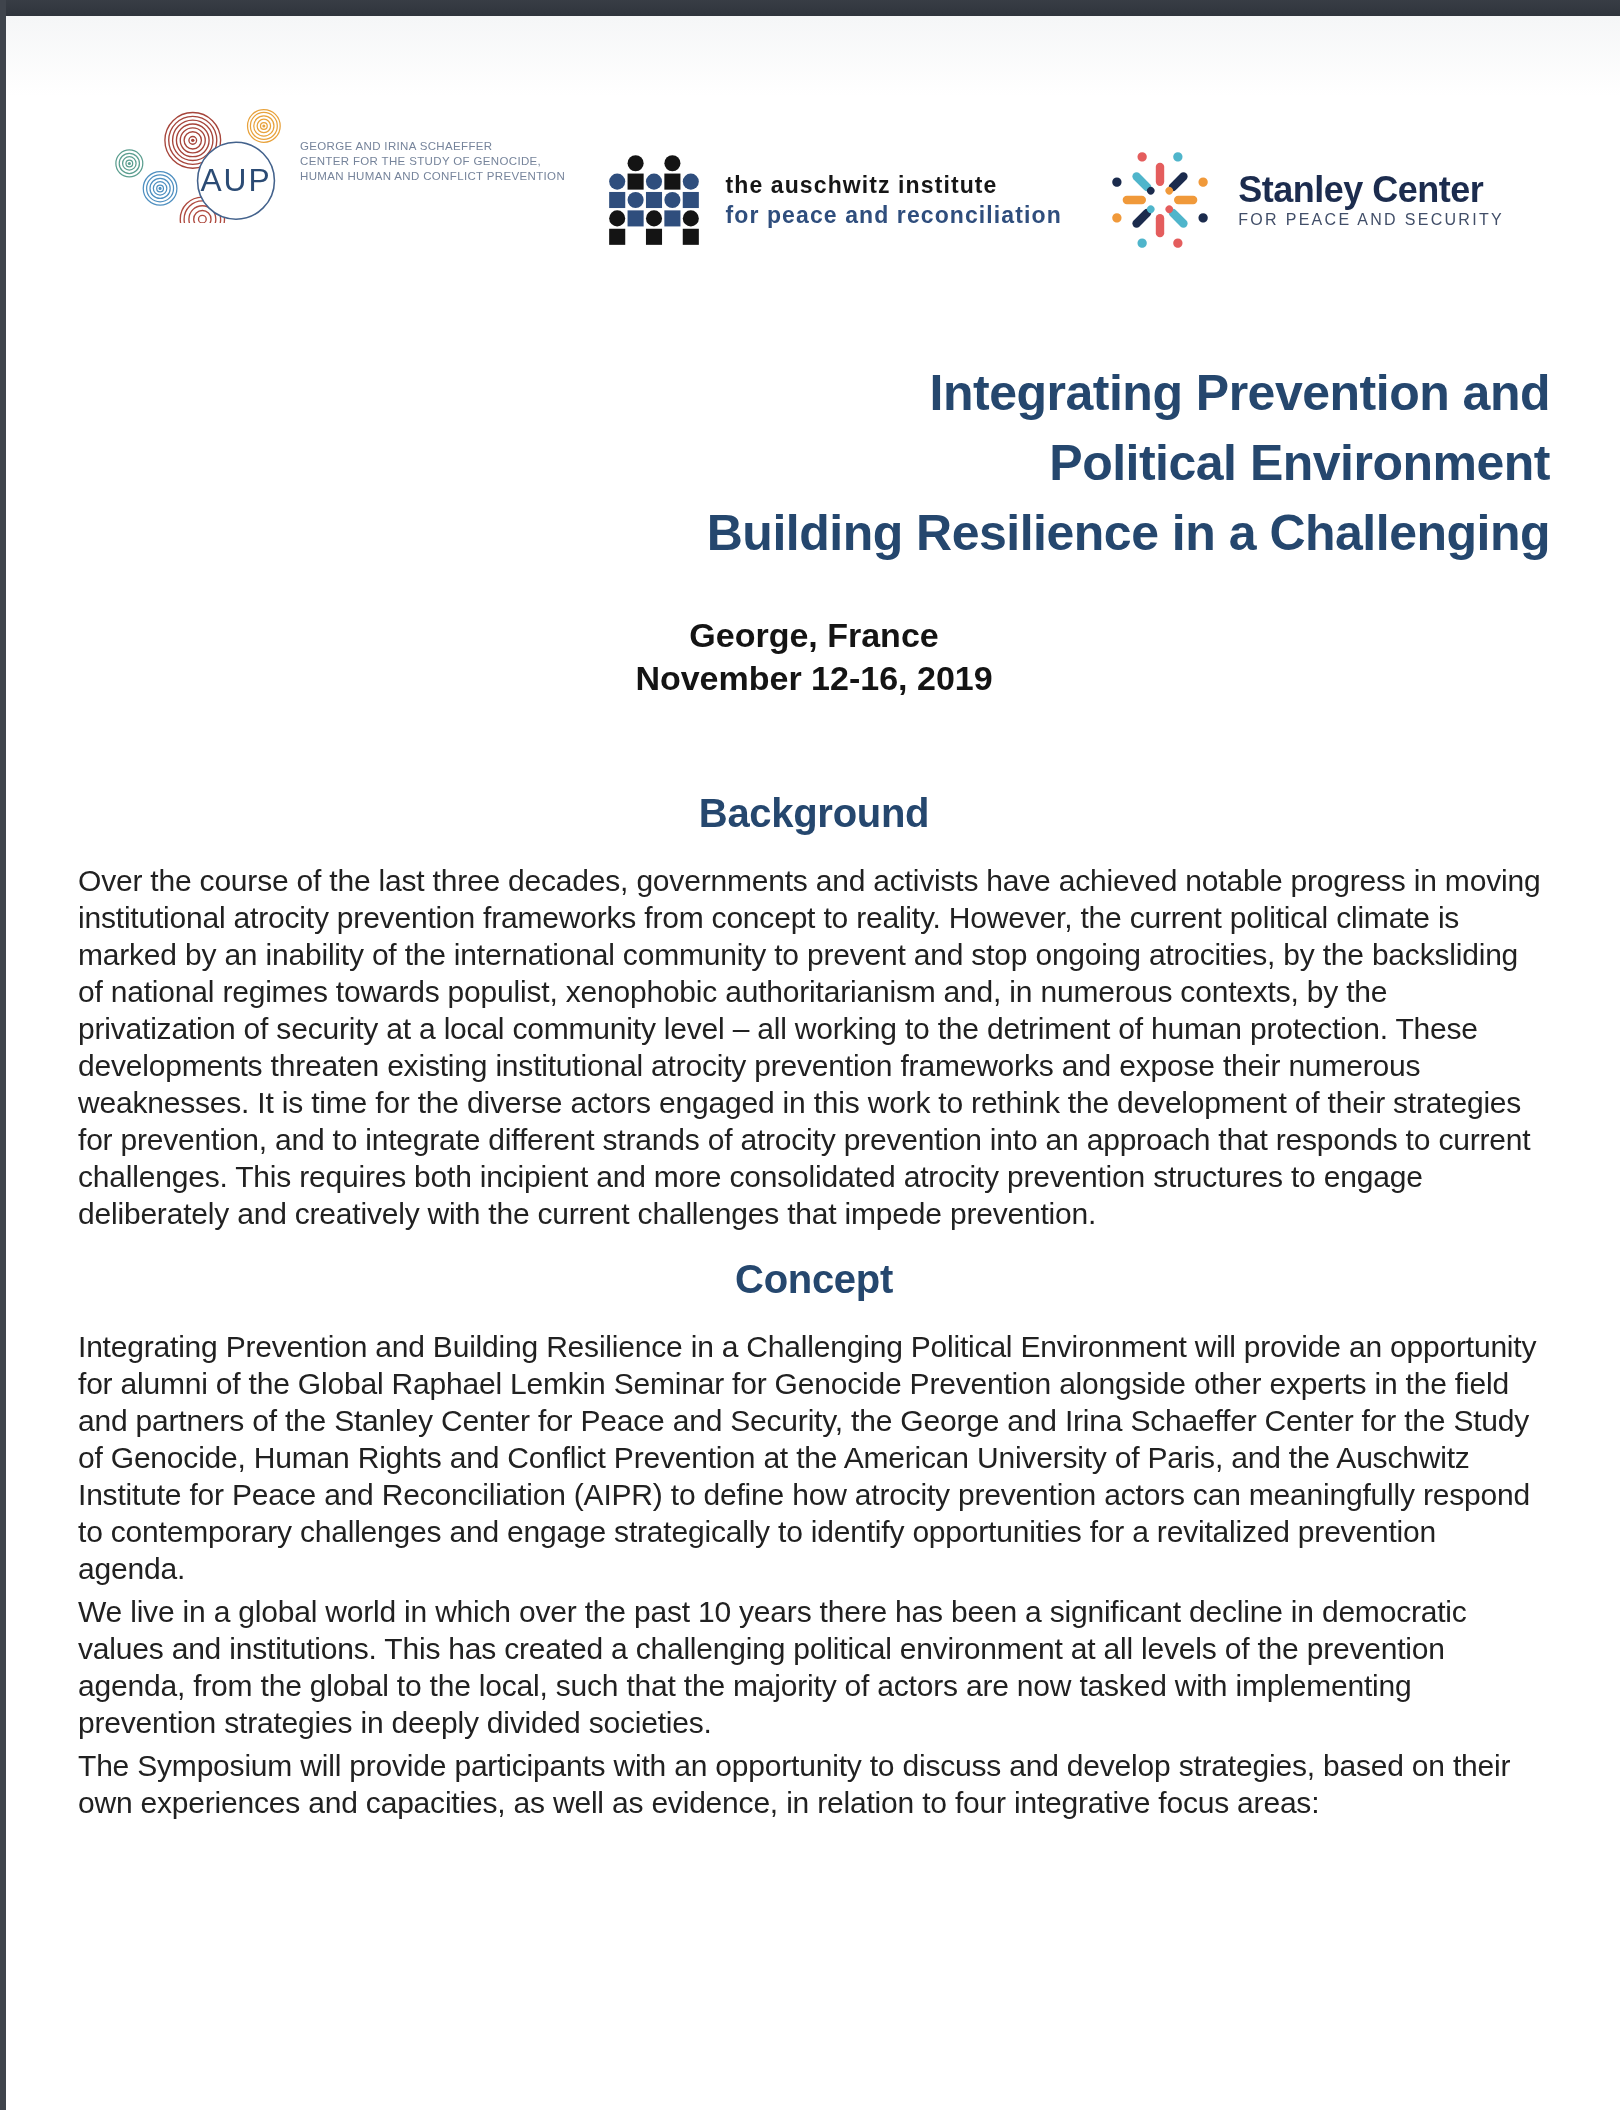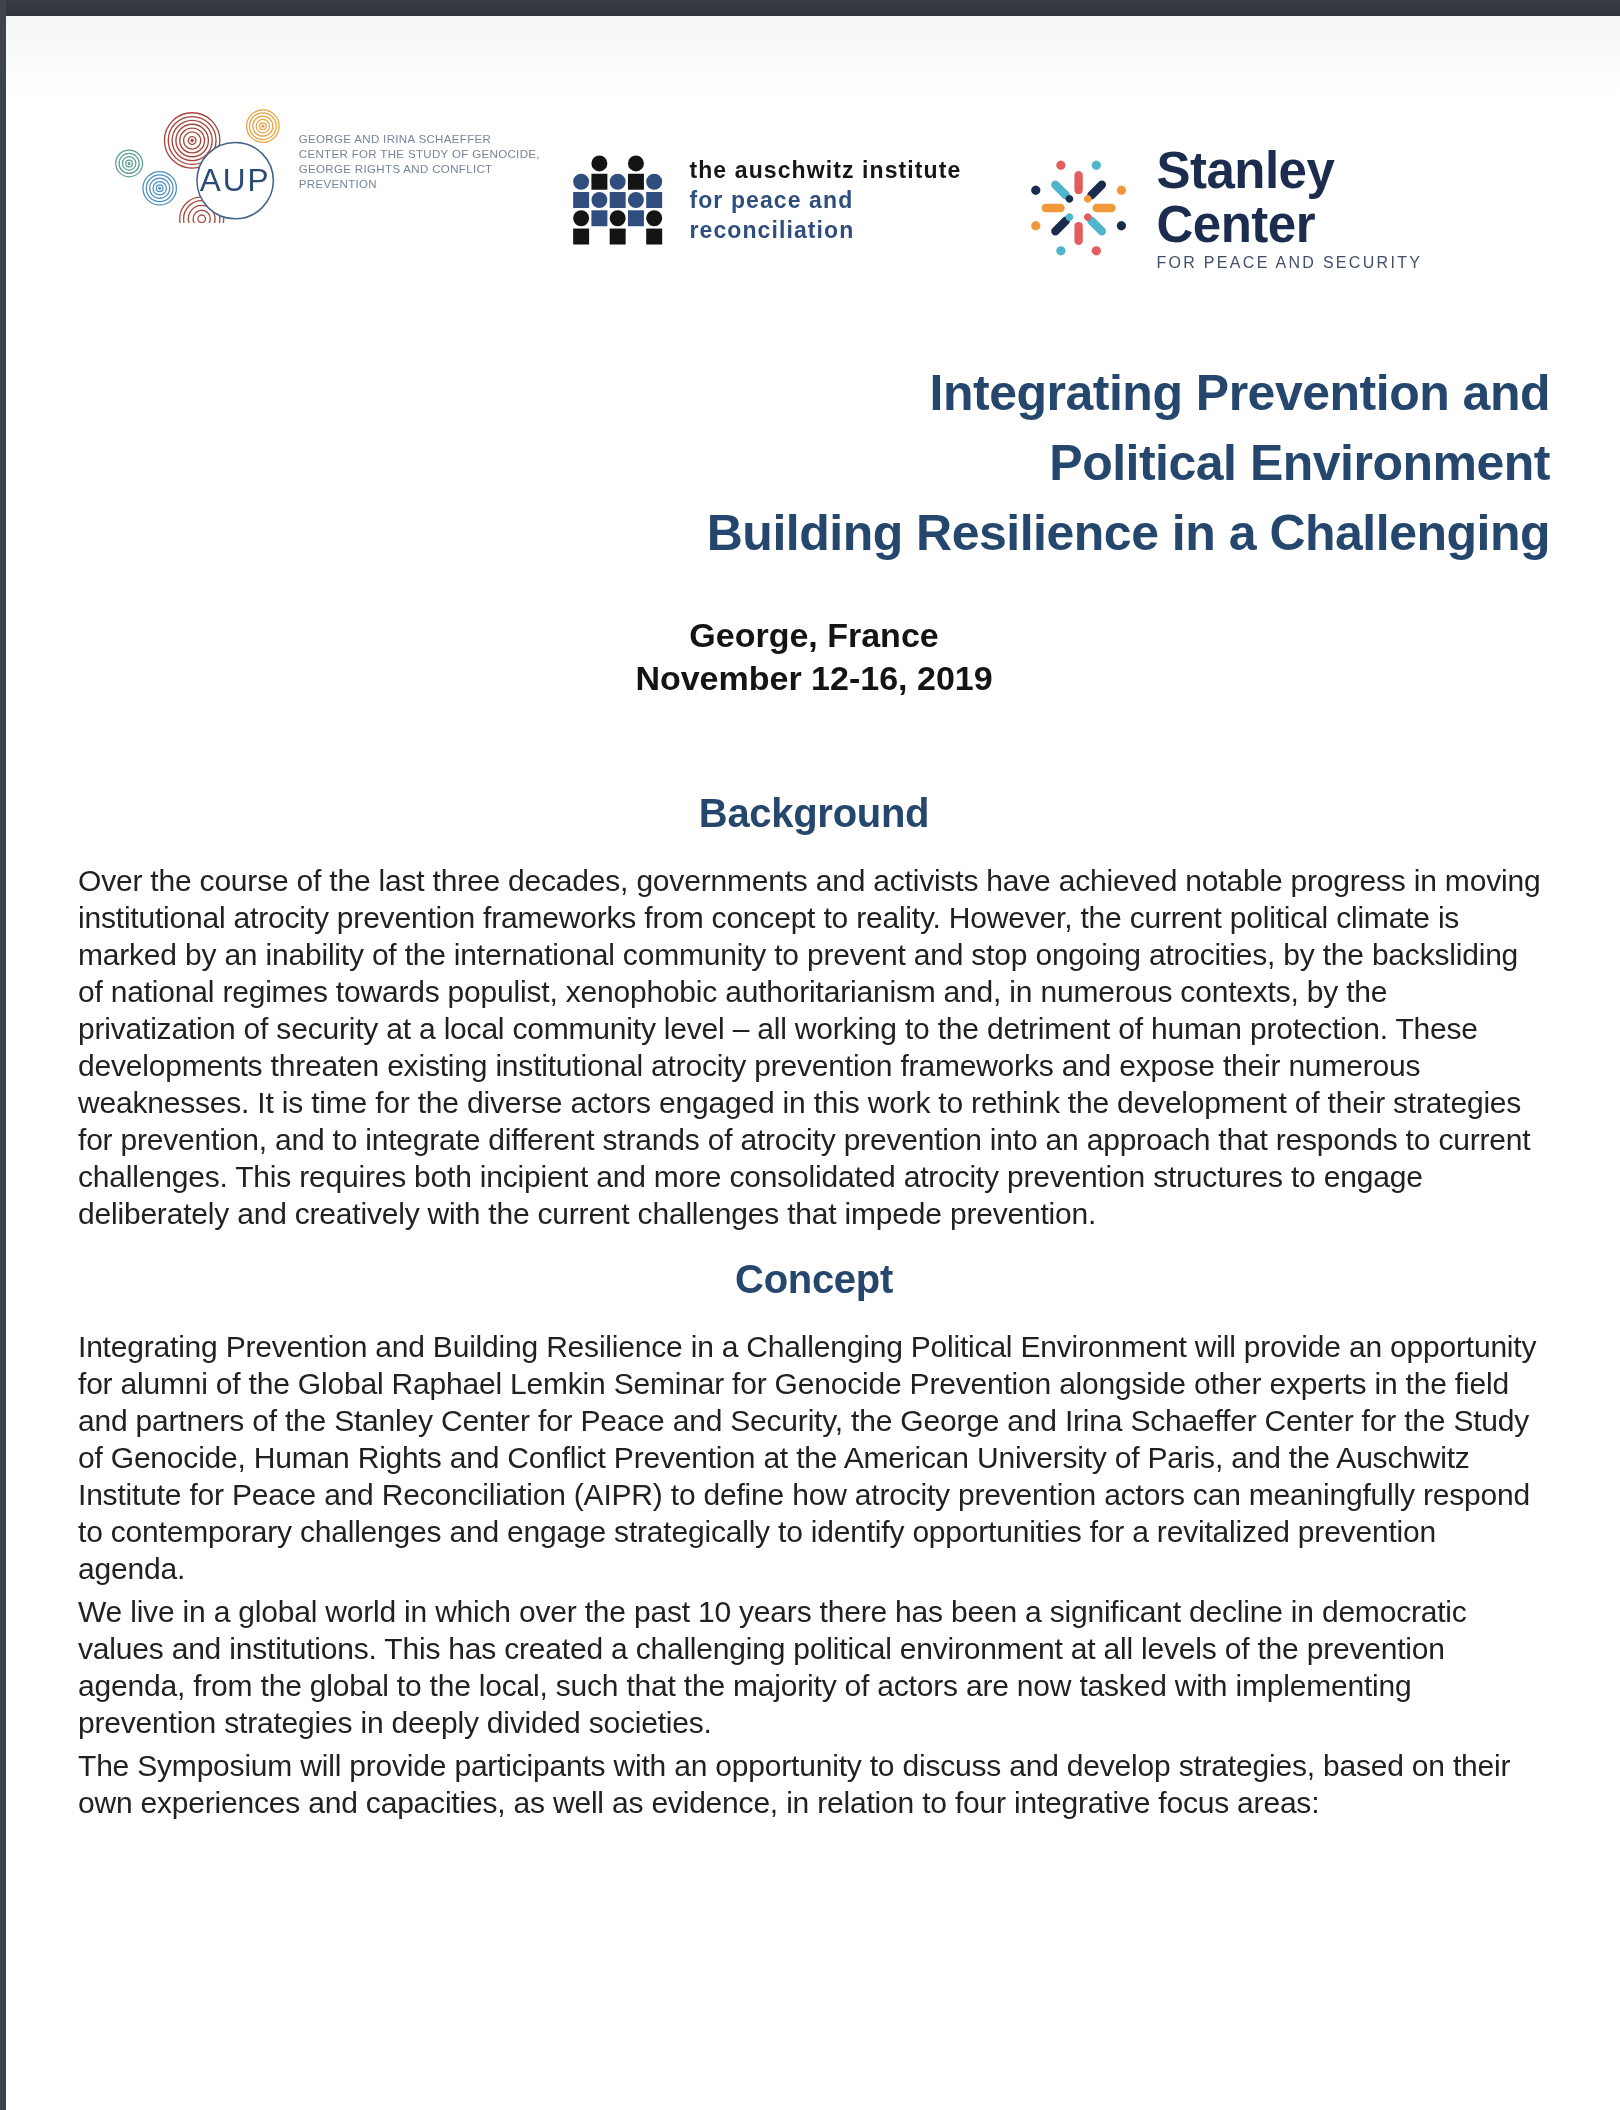--- a/index.html
+++ b/index.html
@@ -37,21 +37,21 @@
     color: #76849B; font-weight: 500;
   }
   .logo-ai { display: flex; align-items: center; margin-top: 54px; }
   .ai-icon { width: 92px; height: 92px; }
   .ai-text { margin-left: 26px; font-weight: 800; font-size: 23px; line-height: 30px; letter-spacing: 1.1px; }
   .ai-line1 { color: #161616; }
   .ai-line2 { color: #2F4E7D; }
   .logo-stanley { display: flex; align-items: center; margin-top: 44px; }
   .st-icon { width: 112px; height: 112px; }
   .st-text { margin-left: 22px; }
-  .st-name { font-size: 51px; font-weight: 800; color: #1C2C4E; letter-spacing: -0.5px; line-height: 1.05; }
+  .st-name { font-size: 36px; font-weight: 800; color: #1C2C4E; letter-spacing: -0.5px; line-height: 1.05; }
   .st-tag { font-size: 16px; color: #414E68; letter-spacing: 2.3px; margin-top: 3px; font-weight: 400; }
   
   .doc-title {
     margin-top: 128px; text-align: right;
     font-size: 50px; line-height: 70px; font-weight: 800;
     color: #25476E; letter-spacing: -0.5px;
   }
   .doc-title span { display: block; }
   .subtitle {
     margin-top: 44px; text-align: center;
@@ -128,21 +128,21 @@
             <circle cx="96" cy="124" r="14"></circle>
           <circle cx="96" cy="124" r="19"></circle>
             <circle cx="96" cy="124" r="23"></circle>
         </g>
         <circle cx="131" cy="84" r="40" fill="#ffffff" stroke="#43628C" stroke-width="1.6"></circle>
         <text x="131" y="95" text-anchor="middle" font-size="33" letter-spacing="2" fill="#2B4B74">AUP</text>
       </svg>
       <div class="aup-org">
         <div>GEORGE AND IRINA SCHAEFFER</div>
         <div>CENTER FOR THE STUDY OF GENOCIDE,</div>
-        <div>GEORGE RIGHTS AND CONFLICT PREVENTION</div>
+        <div>HUMAN HUMAN AND CONFLICT PREVENTION</div>
       </div>
     </div>
 
     <div class="logo-ai">
       <svg class="ai-icon" viewBox="0 0 95 95" xmlns="http://www.w3.org/2000/svg">
 
         <circle cx="28.5" cy="9.5" r="8.3" fill="#141414"></circle>
           <circle cx="66.5" cy="9.5" r="8.3" fill="#141414"></circle>
 
         <circle cx="9.5" cy="28.5" r="8.3" fill="#2F4E7D"></circle>

